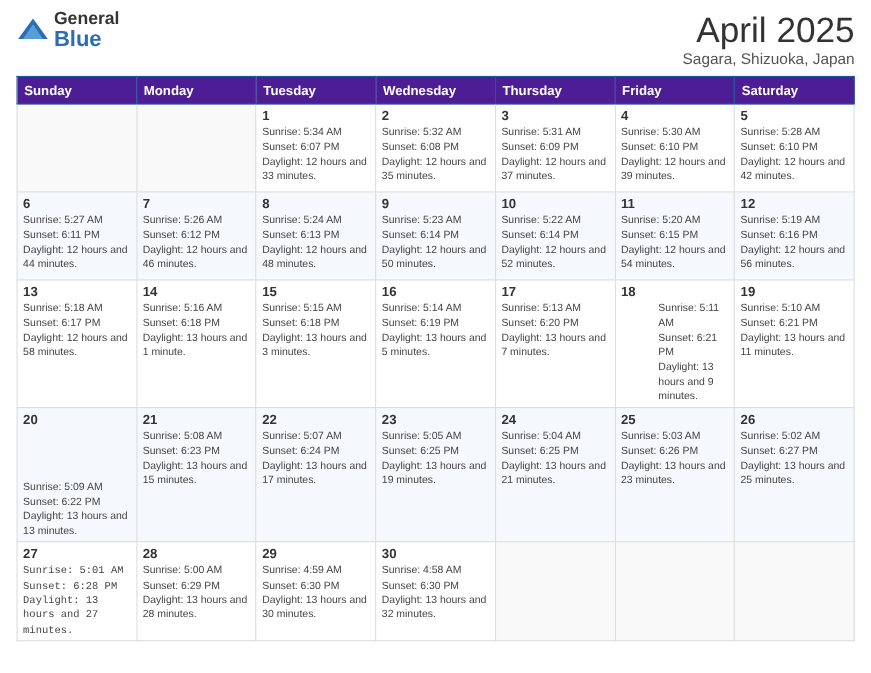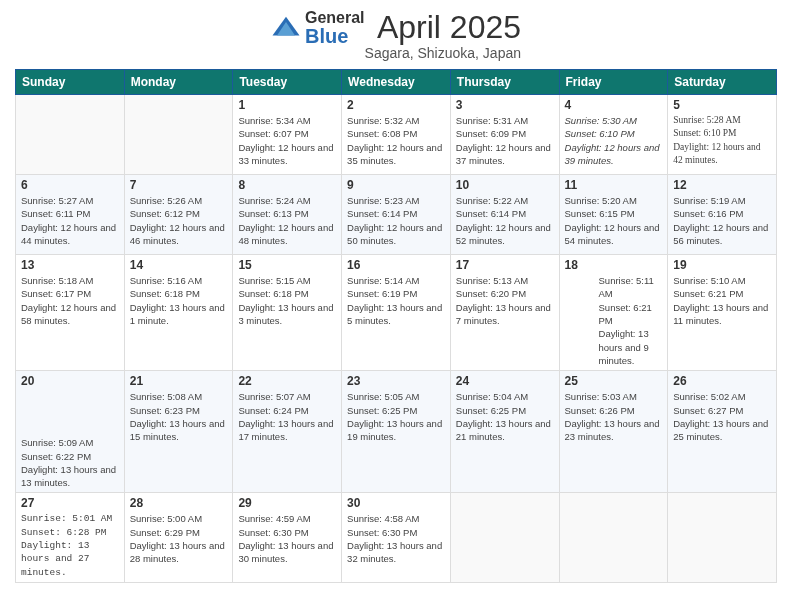--- a/index.html
+++ b/index.html
@@ -11,21 +11,21 @@
       overflow: hidden;
     }
     .page {
       width: 792px;
       height: 612px;
       background: #fff;
       padding: 10px 15px 10px 15px;
     }
     .header {
       display: flex;
-      justify-content: center;
+      justify-content: space-between;
       align-items: flex-start;
       margin-bottom: 8px;
     }
     .logo {
       display: flex;
       align-items: center;
     }
     .logo-text {
       display: flex;
       flex-direction: column;
@@ -58,21 +58,21 @@
     .subtitle {
       font-size: 14px;
       color: #555;
     }
     .calendar {
       width: 100%;
       border-collapse: collapse;
       border: 1px solid #ccc;
     }
     .calendar th {
-      background-color: #0f766e;
+      background-color: #4c1d95;
       color: #fff;
       text-align: left;
       padding: 5px 6px;
       font-size: 12px;
       border: 1px solid #1a5a9a;
     }
     .calendar td {
       vertical-align: top;
       border: 1px solid #ddd;
       padding: 3px 5px;
@@ -150,27 +150,27 @@
 Daylight: 12 hours and 35 minutes.</div>
           </td>
           <td>
             <span class="day-number">3</span>
             <div class="day-info" style="white-space: pre-line;">Sunrise: 5:31 AM
 Sunset: 6:09 PM
 Daylight: 12 hours and 37 minutes.</div>
           </td>
           <td>
             <span class="day-number">4</span>
-            <div class="day-info" style="white-space: pre-line; font-style: italic;">Sunrise: 5:30 AM
+            <div class="day-info" style="white-space: pre-line;">Sunrise: 5:30 AM
 Sunset: 6:10 PM
 Daylight: 12 hours and 39 minutes.</div>
           </td>
           <td>
             <span class="day-number">5</span>
-            <div class="day-info" style="white-space: pre-line; font-family: Liberation Serif, serif;">Sunrise: 5:28 AM
+            <div class="day-info" style="white-space: pre-line;">Sunrise: 5:28 AM
 Sunset: 6:10 PM
 Daylight: 12 hours and 42 minutes.</div>
           </td>
         </tr>
         <tr class="row-alt">
           <td>
             <span class="day-number">6</span>
             <div class="day-info" style="white-space: pre-line;">Sunrise: 5:27 AM
 Sunset: 6:11 PM
 Daylight: 12 hours and 44 minutes.</div>

